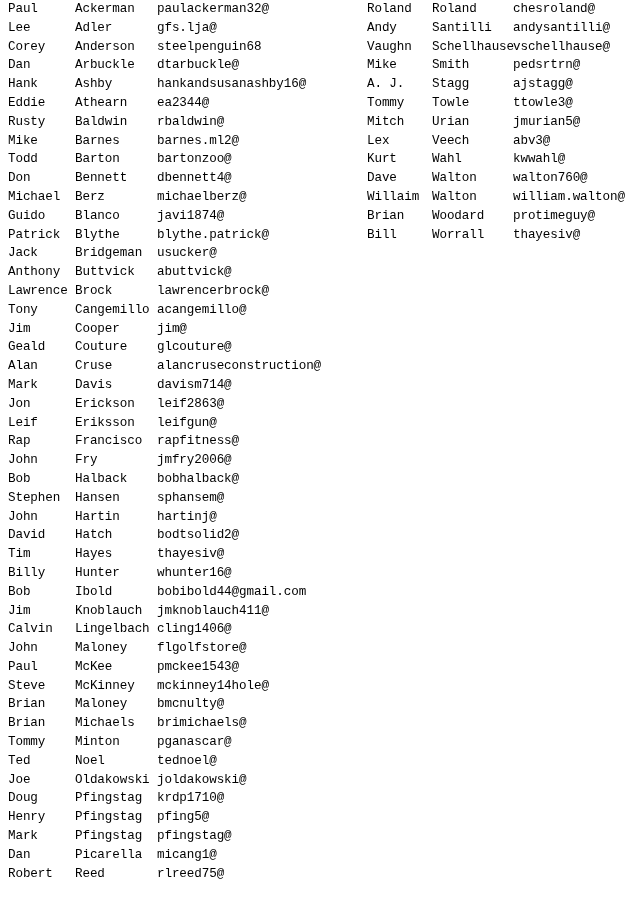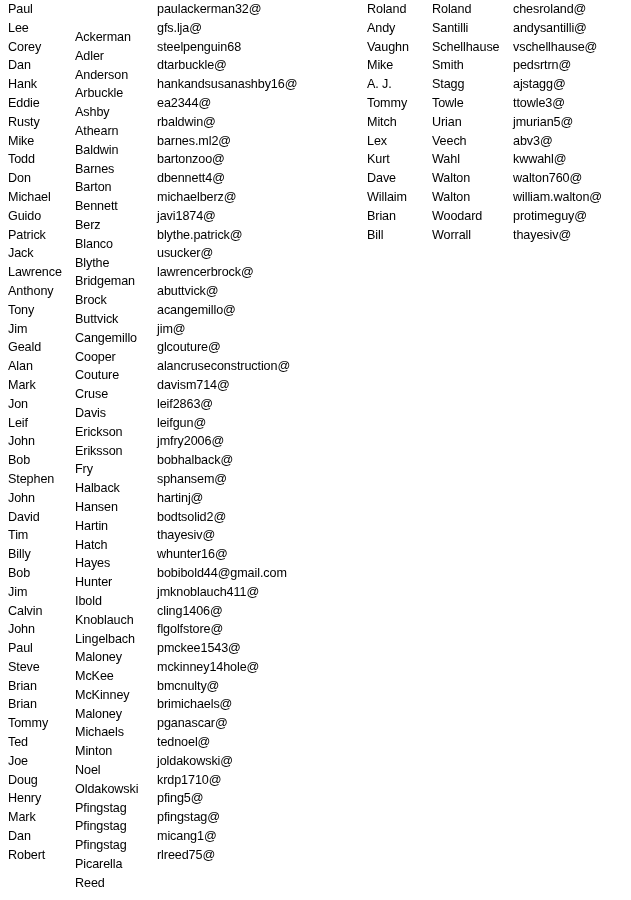--- a/index.html
+++ b/index.html
@@ -13,20 +13,21 @@
     height: 900px;
     font-family: "Liberation Sans", "DejaVu Sans", sans-serif;
     color: #000000;
     overflow: hidden;
   }
   #page {
     position: relative;
     width: 631px;
     height: 900px;
     background: #ffffff;
+    font-family: Liberation Mono, monospace;
   }
   .block {
     position: absolute;
     top: 0;
   }
   #left-block  { left: 0px; width: 355px; }
   #right-block { left: 355px; width: 276px; }
 
   .row {
     position: relative;
@@ -39,21 +40,21 @@
     top: 0;
     font-size: 12.6px;
     line-height: 18.8px;
     letter-spacing: -0.1px;
     white-space: nowrap;
     overflow: visible;
   }
 
   
   #left-block .c-first { left: 8px; }
-  #left-block .c-last  { left: 75px; margin-top: 28px; }
+  #left-block .c-last  { left: 75px; }
   #left-block .c-email { left: 157px; }
 
   
   #right-block .c-first { left: 12px; }
   #right-block .c-last  { left: 77px; }
   #right-block .c-email { left: 158px; }
 </style>
 </head>
 <body>
 
@@ -124,30 +125,30 @@
         <span class="cell c-first">Patrick</span>
         <span class="cell c-last">Blythe</span>
         <span class="cell c-email">blythe.patrick@</span>
       </div>
       <div class="row">
         <span class="cell c-first">Jack</span>
         <span class="cell c-last">Bridgeman</span>
         <span class="cell c-email">usucker@</span>
       </div>
       <div class="row">
+        <span class="cell c-first">Anthony</span>
+        <span class="cell c-last">Buttvick</span>
+        <span class="cell c-email">abuttvick@</span>
+      </div>
+      <div class="row">
         <span class="cell c-first">Lawrence</span>
         <span class="cell c-last">Brock</span>
         <span class="cell c-email">lawrencerbrock@</span>
       </div>
       <div class="row">
-        <span class="cell c-first">Anthony</span>
-        <span class="cell c-last">Buttvick</span>
-        <span class="cell c-email">abuttvick@</span>
-      </div>
-      <div class="row">
         <span class="cell c-first">Tony</span>
         <span class="cell c-last">Cangemillo</span>
         <span class="cell c-email">acangemillo@</span>
       </div>
       <div class="row">
         <span class="cell c-first">Jim</span>
         <span class="cell c-last">Cooper</span>
         <span class="cell c-email">jim@</span>
       </div>
       <div class="row">
@@ -169,20 +170,25 @@
         <span class="cell c-first">Jon</span>
         <span class="cell c-last">Erickson</span>
         <span class="cell c-email">leif2863@</span>
       </div>
       <div class="row">
         <span class="cell c-first">Leif</span>
         <span class="cell c-last">Eriksson</span>
         <span class="cell c-email">leifgun@</span>
       </div>
       <div class="row">
+        <span class="cell c-first">Rap</span>
+        <span class="cell c-last">Francisco</span>
+        <span class="cell c-email">rapfitness@</span>
+      </div>
+      <div class="row">
         <span class="cell c-first">John</span>
         <span class="cell c-last">Fry</span>
         <span class="cell c-email">jmfry2006@</span>
       </div>
       <div class="row">
         <span class="cell c-first">Bob</span>
         <span class="cell c-last">Halback</span>
         <span class="cell c-email">bobhalback@</span>
       </div>
       <div class="row">

